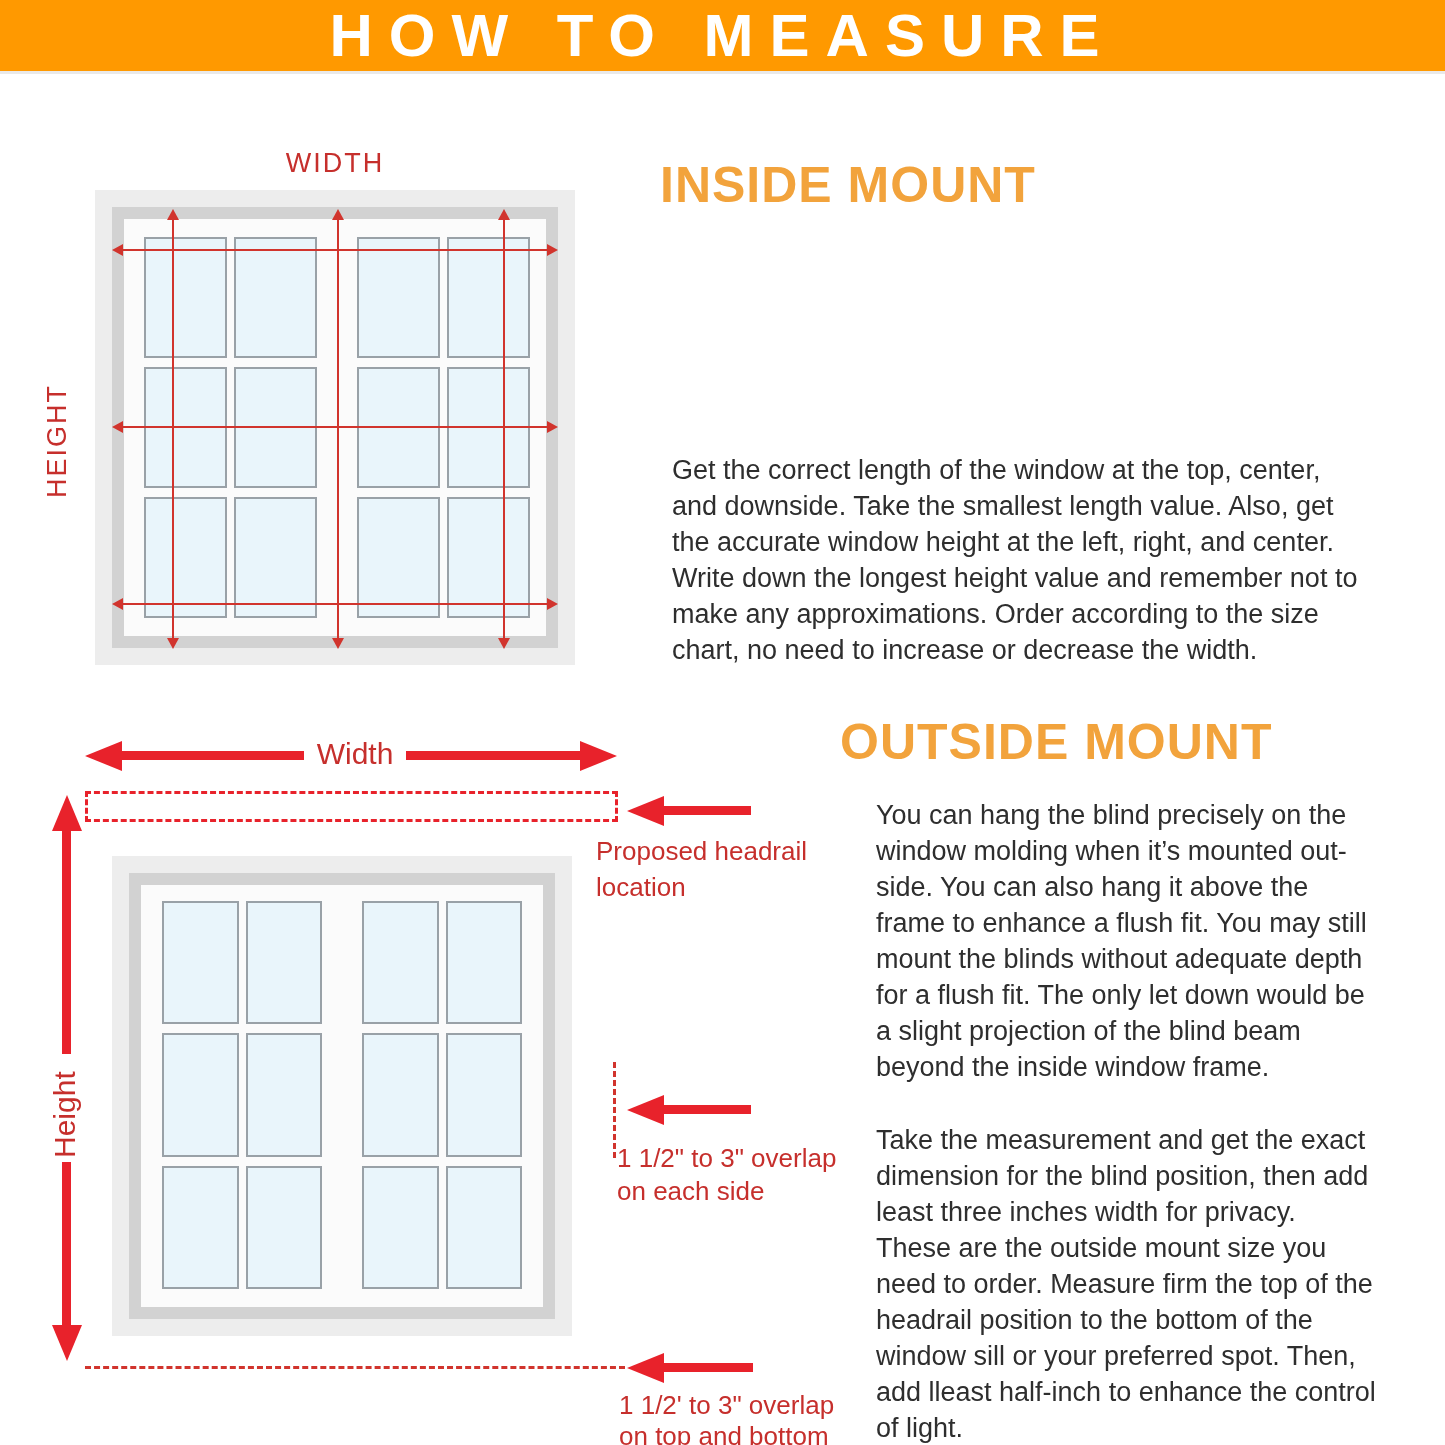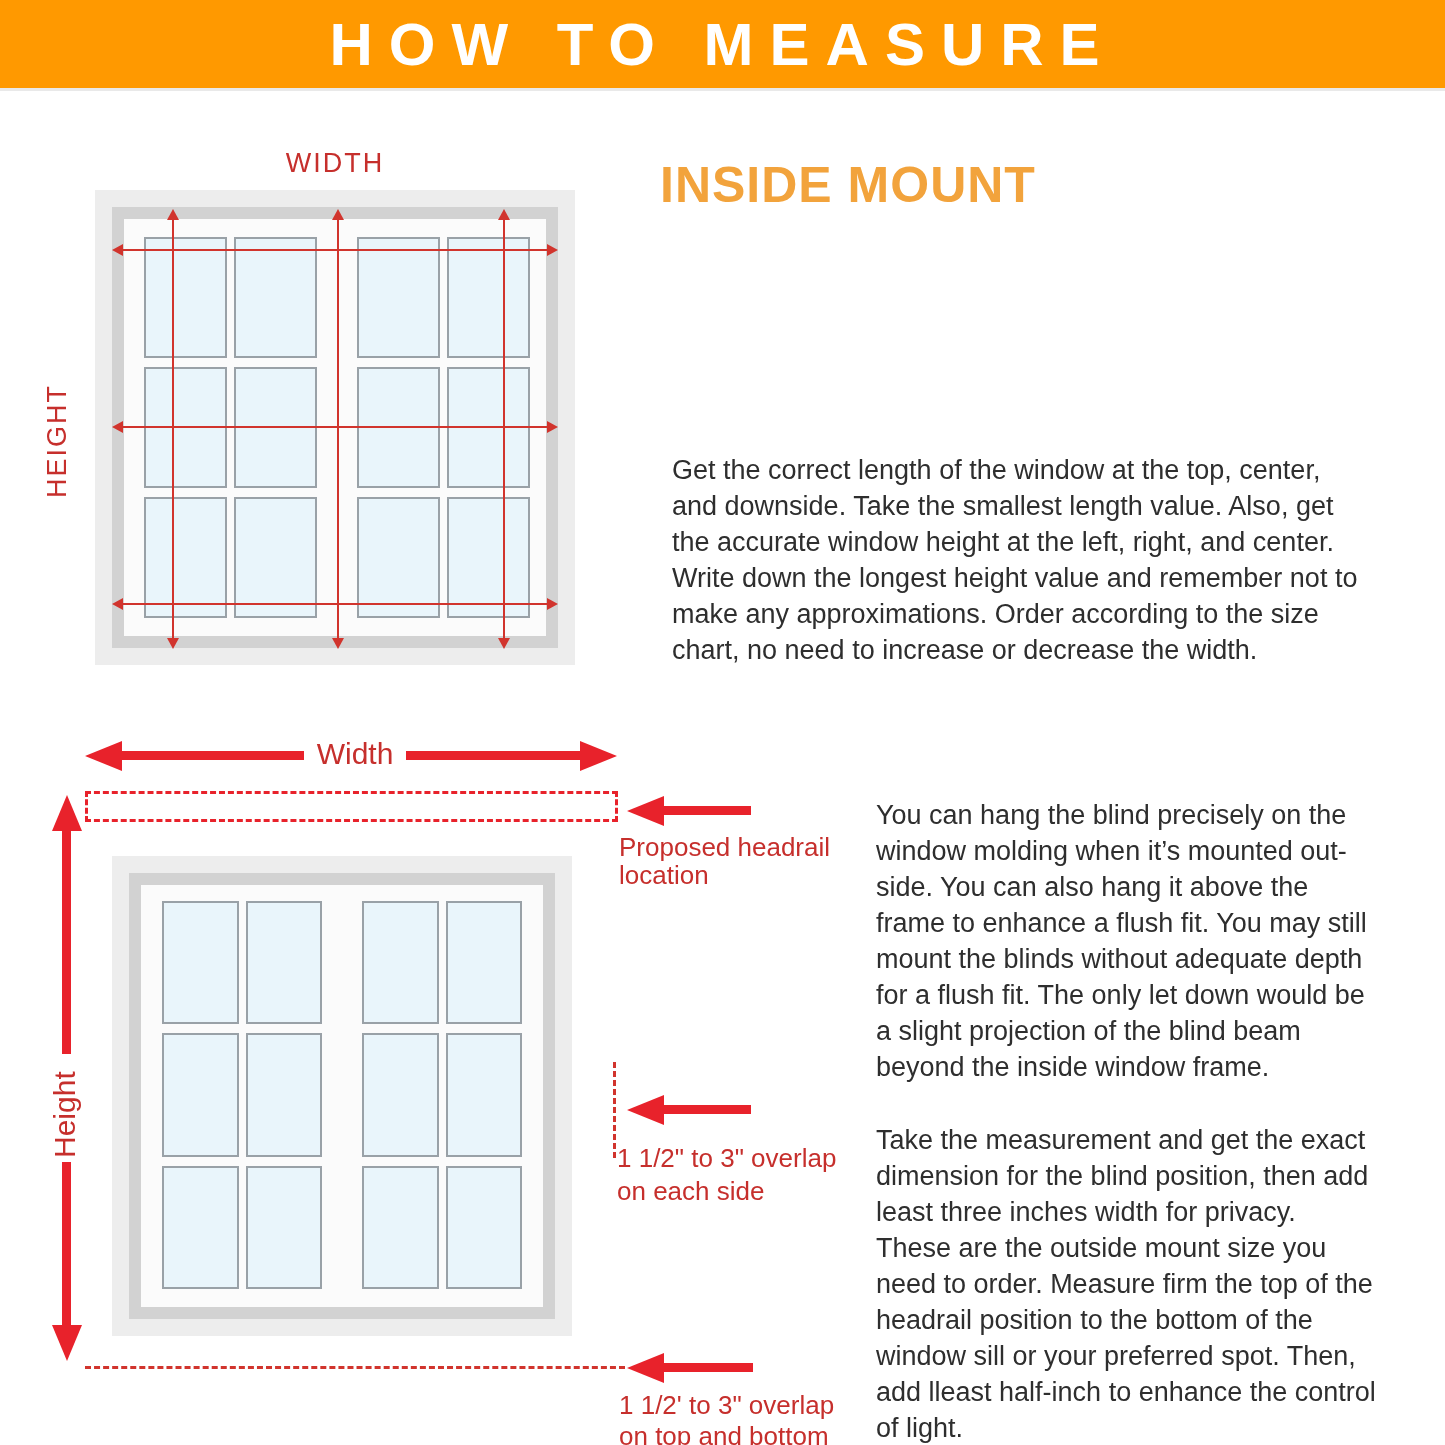--- a/index.html
+++ b/index.html
@@ -14,21 +14,21 @@
     --frame-outer:#EDEDED;
     --frame-bevel:#D2D2D2;
     --frame-white:#FBFBFB;
   }
   *{margin:0;padding:0;box-sizing:border-box;}
   html,body{background:#fff;}
   body{font-family:"Liberation Sans", sans-serif;}
   .page{position:relative;width:1445px;height:1445px;background:#ffffff;overflow:hidden;}
 
   
-  .banner{position:absolute;left:0;top:0;width:1445px;height:91px;background:var(--banner-orange);
+  .banner{position:absolute;left:0;top:0;width:1445px;height:74px;background:var(--banner-orange);
           display:flex;align-items:center;justify-content:center;border-bottom:3px solid #e9e9e9;}
   .banner h1{color:#ffffff;font-size:60px;font-weight:bold;letter-spacing:16px;white-space:nowrap;}
 
   
   .para{position:absolute;color:var(--body-text);font-size:27px;line-height:36px;white-space:pre-line;}
   .section-heading{position:absolute;color:var(--heading-orange);font-size:50px;font-weight:bold;letter-spacing:1px;}
   .red-label{position:absolute;color:var(--red-text);white-space:pre-line;}
   .vlabel{writing-mode:vertical-rl;transform:rotate(180deg);}
 
   
@@ -116,20 +116,21 @@
   <div class="tarrow-v" style="left:503px;top:219px;width:2px;height:420px;"></div>
 
   <h2 class="section-heading" style="left:660px;top:156px;width:770px;">INSIDE MOUNT</h2>
   <p class="para" style="left:672px;top:452px;width:745px;">Get the correct length of the window at the top, center,
 and downside. Take the smallest length value. Also, get
 the accurate window height at the left, right, and center.
 Write down the longest height value and remember not to
 make any approximations. Order according to the size
 chart, no need to increase or decrease the width.</p>
 
+  <h2 class="section-heading" style="left:840px;top:713px;width:590px;">OUTSIDE MOUNT</h2>
   <p class="para" style="left:876px;top:1122px;width:560px;">Take the measurement and get the exact
 dimension for the blind position, then add
 least three inches width for privacy.
 These are the outside mount size you
 need to order. Measure firm the top of the
 headrail position to the bottom of the
 window sill or your preferred spot. Then,
 add lleast half-inch to enhance the control
 of light.</p>
   <p class="para" style="left:876px;top:797px;width:560px;">You can hang the blind precisely on the
@@ -140,21 +141,21 @@
 for a flush fit. The only let down would be
 a slight projection of the blind beam
 beyond the inside window frame.</p>
 
   <div class="thick-left" style="left:121px;top:751px;width:183px;"></div>
   <div class="red-label" style="left:300px;top:737px;width:110px;text-align:center;font-size:30px;">Width</div>
   <div class="thick-right" style="left:406px;top:751px;width:175px;"></div>
 
   <div class="dashed-rect" style="left:85px;top:791px;width:533px;height:31px;"></div>
   <div class="thick-left" style="left:663px;top:806px;width:88px;"></div>
-  <div class="red-label" style="left:619px;top:833px;font-size:26px;line-height:28px;">Proposed headrail
+  <div class="red-label" style="left:596px;top:833px;font-size:26px;line-height:36px;">Proposed headrail
 location</div>
 
   <div class="thick-up" style="left:62px;top:830px;height:224px;"></div>
   <div class="red-label vlabel" style="left:48px;top:1058px;height:100px;font-size:30px;">Height</div>
   <div class="thick-down" style="left:62px;top:1162px;height:164px;"></div>
 
   <div class="window-frame" style="left:112px;top:856px;width:460px;height:480px;">
     <div class="window-bevel">
       <div class="window-white">
         <div class="pane-grid" style="left:21px;top:16px;right:21px;bottom:18px;">

